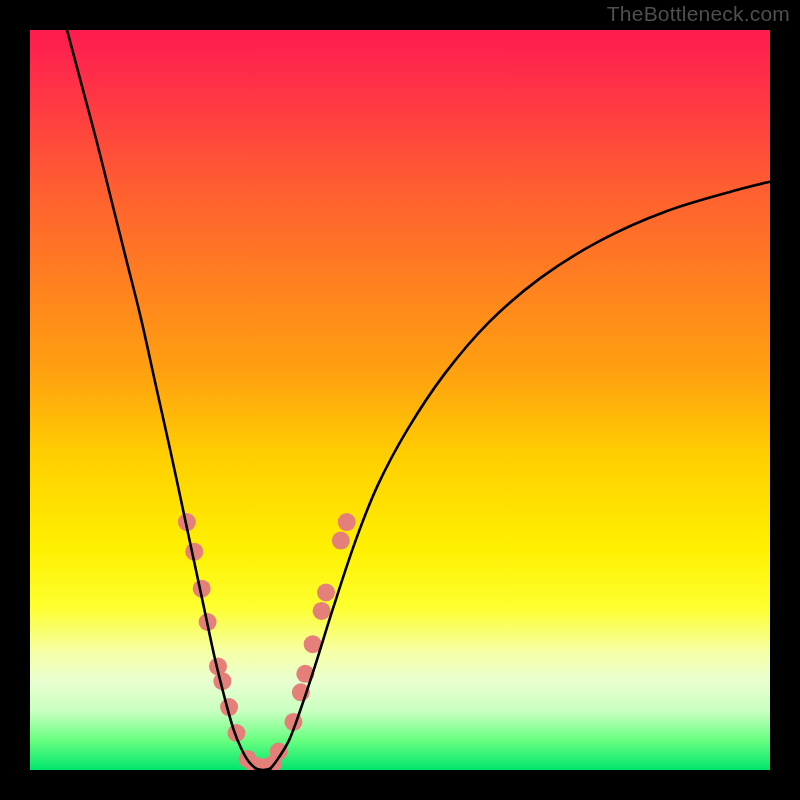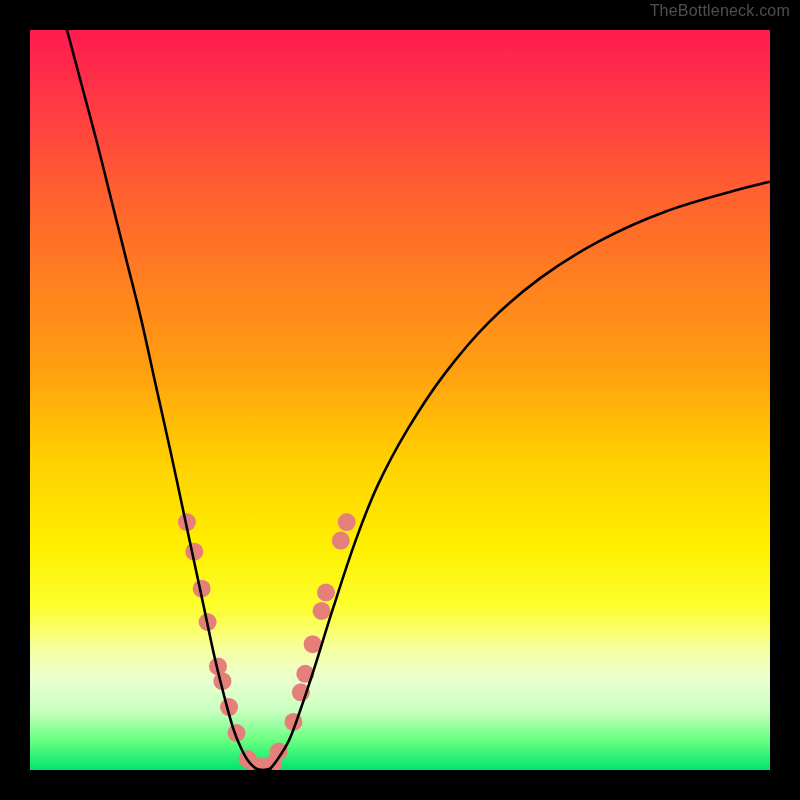--- a/index.html
+++ b/index.html
@@ -15,21 +15,21 @@
     position: relative;
     width: 800px;
     height: 800px;
     background: #000;
   }
   .watermark {
     position: absolute;
     top: 2px;
     right: 10px;
     color: #4f4f4f;
-    font-size: 16px;
+    font-size: 21px;
     font-weight: 400;
     letter-spacing: 0.2px;
     z-index: 50;
   }
   .plot {
     position: absolute;
     left: 30px;
     top: 30px;
     width: 740px;
     height: 740px;

